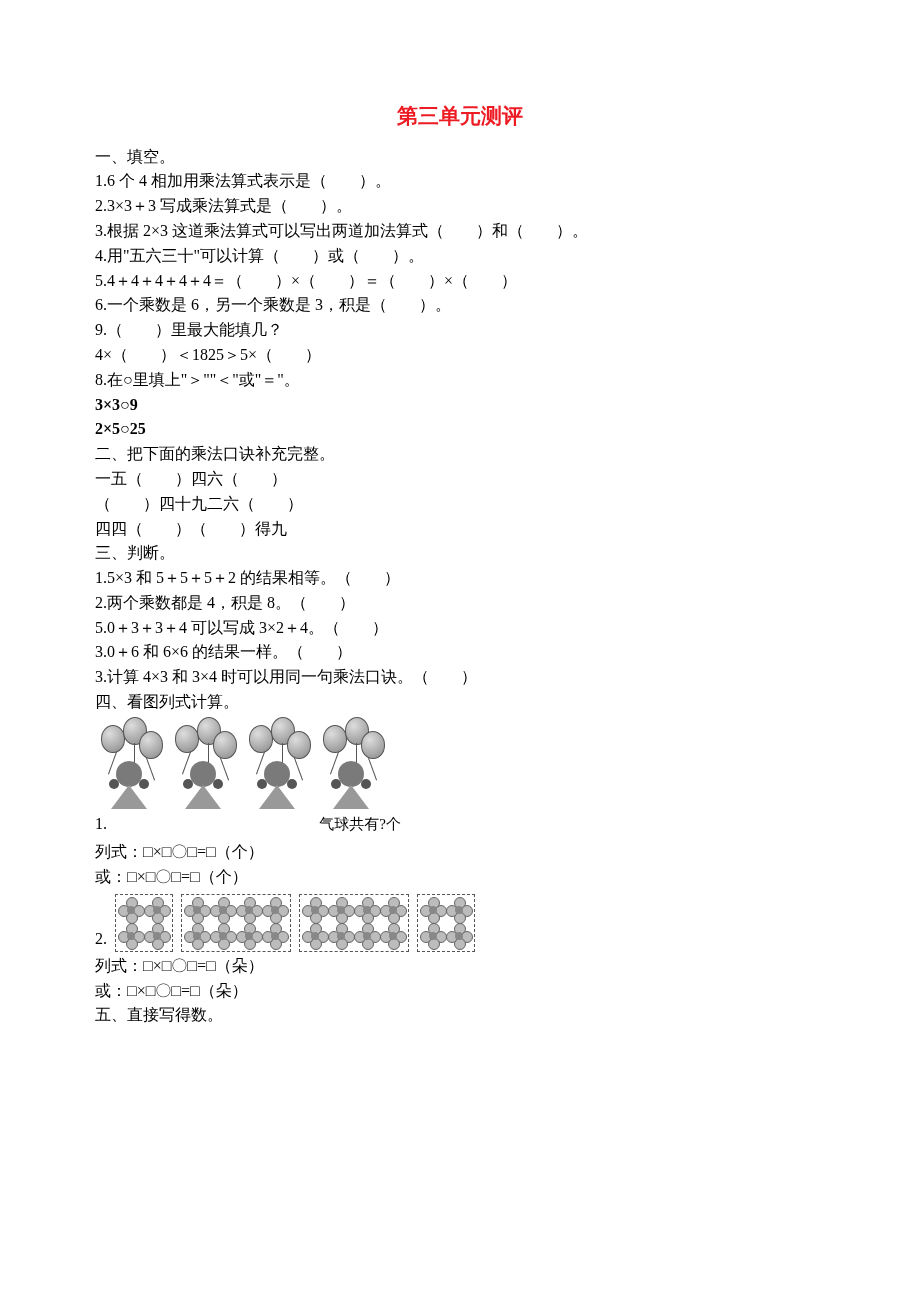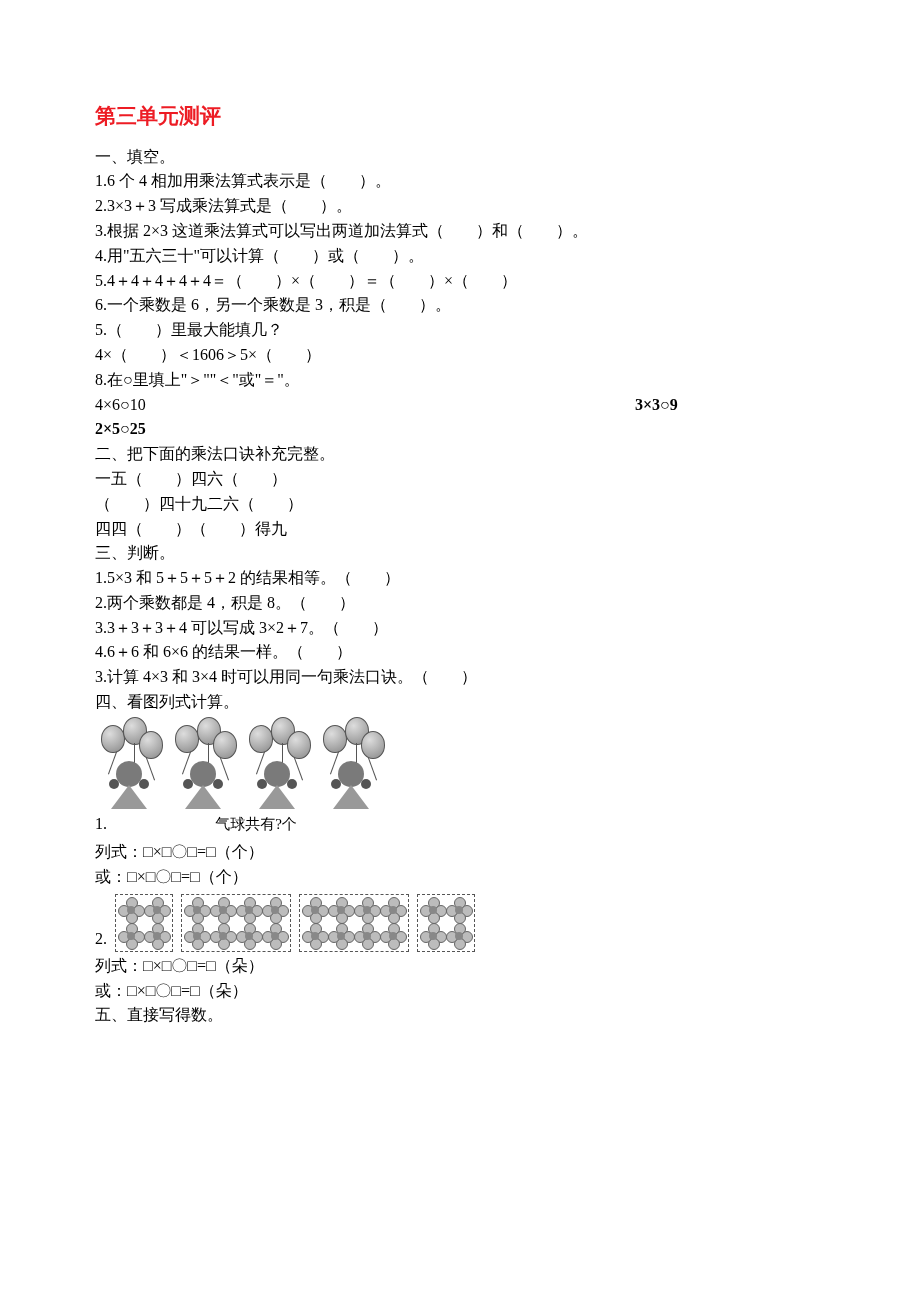--- a/index.html
+++ b/index.html
@@ -7,20 +7,21 @@
       font-size: 16px;
       line-height: 1.55;
       color: #000;
       background: #fff;
       margin: 0;
       padding: 100px 95px 40px 95px;
       width: 920px;
       box-sizing: border-box;
     }
     .title {
+      text-align: center;
       color: #ed1c24;
       font-size: 21px;
       font-weight: bold;
       margin-bottom: 12px;
     }
     .line {
       margin: 0;
       white-space: pre;
     }
     .row {
@@ -68,21 +69,21 @@
     .b3 { left: 44px; top: 14px; }
     .string {
       position: absolute;
       width: 1px; height: 24px;
       background: #555;
     }
     .s1 { left: 17px; top: 34px; transform: rotate(20deg); }
     .s2 { left: 39px; top: 26px; }
     .s3 { left: 55px; top: 40px; transform: rotate(-20deg); }
     .balloon-label {
-      text-align: center;
+      text-align: right;
       width: 290px;
       font-size: 15px;
       margin-top: -2px;
       margin-bottom: 4px;
     }
     .prefix-1 {
       display: inline-block;
     }
     .flower-row {
       display: flex;
@@ -130,43 +131,42 @@
 
 <div class="title">第三单元测评</div>
 
 <p class="line">一、填空。</p>
 <p class="line">1.6 个 4 相加用乘法算式表示是（　　）。</p>
 <p class="line">2.3×3＋3 写成乘法算式是（　　）。</p>
 <p class="line">3.根据 2×3 这道乘法算式可以写出两道加法算式（　　）和（　　）。</p>
 <p class="line">4.用"五六三十"可以计算（　　）或（　　）。</p>
 <p class="line">5.4＋4＋4＋4＋4＝（　　）×（　　）＝（　　）×（　　）</p>
 <p class="line">6.一个乘数是 6，另一个乘数是 3，积是（　　）。</p>
-<p class="line">5.（　　）里最大能填几？</p>
-<p class="line">4×（　　）＜1606＞5×（　　）</p>
+<p class="line">9.（　　）里最大能填几？</p>
+<p class="line">4×（　　）＜1825＞5×（　　）</p>
 <p class="line">8.在○里填上"＞""＜"或"＝"。</p>
 <div class="row">
-  <span class="col-a">4×6○10</span>
   <span class="col-b">3×3○9</span>
 </div>
 <div class="row">
   <span class="col-b">2×5○25</span>
 </div>
 <div class="row">
 </div>
 
 <p class="line">二、把下面的乘法口诀补充完整。</p>
 <p class="line">一五（　　）四六（　　）</p>
 <p class="line">（　　）四十九二六（　　）</p>
 <p class="line">四四（　　）（　　）得九</p>
 
 <p class="line">三、判断。</p>
 <p class="line">1.5×3 和 5＋5＋5＋2 的结果相等。（　　）</p>
 <p class="line">2.两个乘数都是 4，积是 8。（　　）</p>
-<p class="line">3.3＋3＋3＋4 可以写成 3×2＋7。（　　）</p>
-<p class="line">4.6＋6 和 6×6 的结果一样。（　　）</p>
+<p class="line">5.0＋3＋3＋4 可以写成 3×2＋4。（　　）</p>
+<p class="line">3.0＋6 和 6×6 的结果一样。（　　）</p>
 <p class="line">3.计算 4×3 和 3×4 时可以用同一句乘法口诀。（　　）</p>
 
 <p class="line">四、看图列式计算。</p>
 
 <div class="images-row">
   <div class="balloon-girl">
     <div class="balloon b1"></div>
       <div class="balloon b2"></div>
       <div class="balloon b3"></div>
     <div class="string s1"></div>

